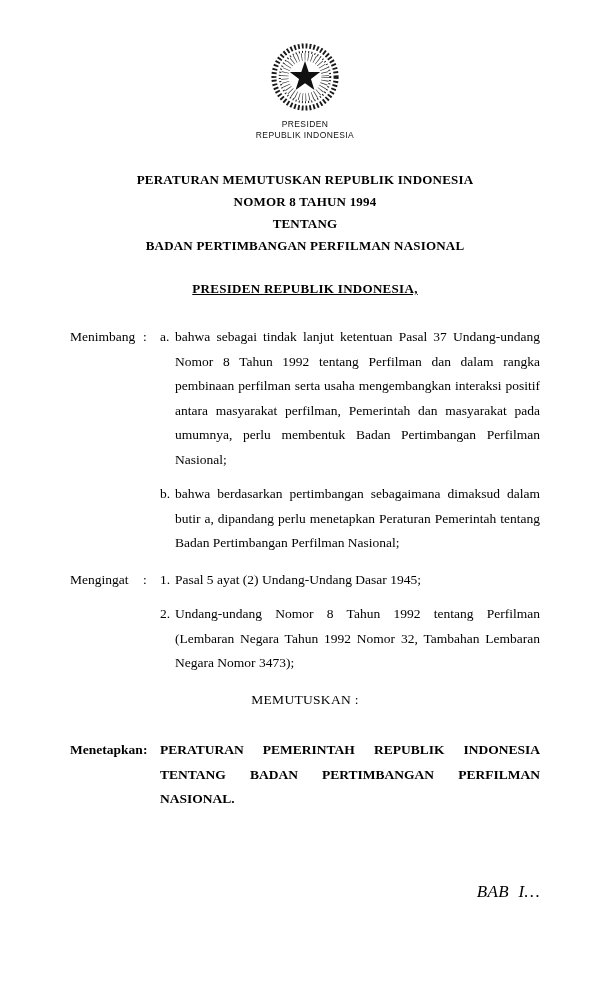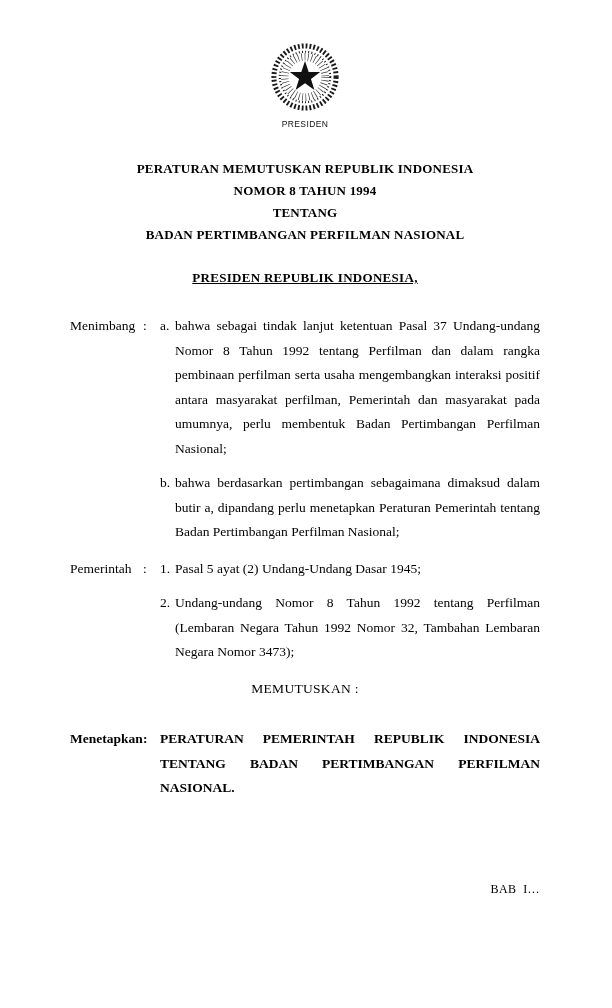--- a/index.html
+++ b/index.html
@@ -69,41 +69,43 @@
     margin-top:12px;
     text-align:center;
     font-size:13.5px;
     line-height:24.5px;
     letter-spacing:0.3px;
   }
   .continuation {
     position:absolute;
     top:882px;
     right:72px;
-    font-size:12px;
+    font-size:17px;
     white-space:pre;
     letter-spacing:0.4px;
+    font-style:italic;
   }
 </style>
 </head>
 <body>
 
 <div class="page">
 
   <header class="letterhead">
     <span class="emblem">
       <svg width="84" height="78" viewBox="0 0 100 92" aria-hidden="true">
         <circle cx="50" cy="46" r="37" fill="none" stroke="#1a1a1a" stroke-width="6" stroke-dasharray="2.2 2.4"></circle>
         <circle cx="50" cy="46" r="30" fill="none" stroke="#1a1a1a" stroke-width="2.5" stroke-dasharray="1.2 2.6"></circle>
         <circle cx="50" cy="46" r="24" fill="none" stroke="#333" stroke-width="9" stroke-dasharray="0.8 3.2"></circle>
         <polygon points="50,27 54.4,39.9 68.1,40.1 57.1,48.3 61.2,61.4 50,53.5 38.8,61.4 42.9,48.3 31.9,40.1 45.6,39.9" fill="#111"></polygon>
       </svg>
     </span>
     <div class="emblem-caption">
       <div>PRESIDEN</div>
+      <div>REPUBLIK INDONESIA</div>
     </div>
   </header>
 
   <section class="title-block">
     <div>PERATURAN MEMUTUSKAN REPUBLIK INDONESIA</div>
     <div>NOMOR 8 TAHUN 1994</div>
     <div>TENTANG</div>
     <div>BADAN PERTIMBANGAN PERFILMAN NASIONAL</div>
   </section>
 
@@ -118,21 +120,21 @@
         <div class="item-text">bahwa sebagai tindak lanjut ketentuan Pasal 37 Undang-undang Nomor 8 Tahun 1992 tentang Perfilman dan dalam rangka pembinaan perfilman serta usaha mengembangkan interaksi positif antara masyarakat perfilman, Pemerintah dan masyarakat pada umumnya, perlu membentuk Badan Pertimbangan Perfilman Nasional;</div>
       </div>
       <div class="item">
         <div class="marker">b.</div>
         <div class="item-text">bahwa berdasarkan pertimbangan sebagaimana dimaksud dalam butir a, dipandang perlu menetapkan Peraturan Pemerintah tentang Badan Pertimbangan Perfilman Nasional;</div>
       </div>
     </div>
   </section>
 
   <section class="section section-mengingat">
-    <div class="label">Pemerintah</div>
+    <div class="label">Mengingat</div>
     <div class="colon">:</div>
     <div class="items">
       <div class="item">
         <div class="marker">1.</div>
         <div class="item-text">Pasal 5 ayat (2) Undang-Undang Dasar 1945;</div>
       </div>
       <div class="item">
         <div class="marker">2.</div>
         <div class="item-text">Undang-undang Nomor 8 Tahun 1992 tentang Perfilman (Lembaran Negara Tahun 1992 Nomor 32, Tambahan Lembaran Negara Nomor 3473);</div>
       </div>

